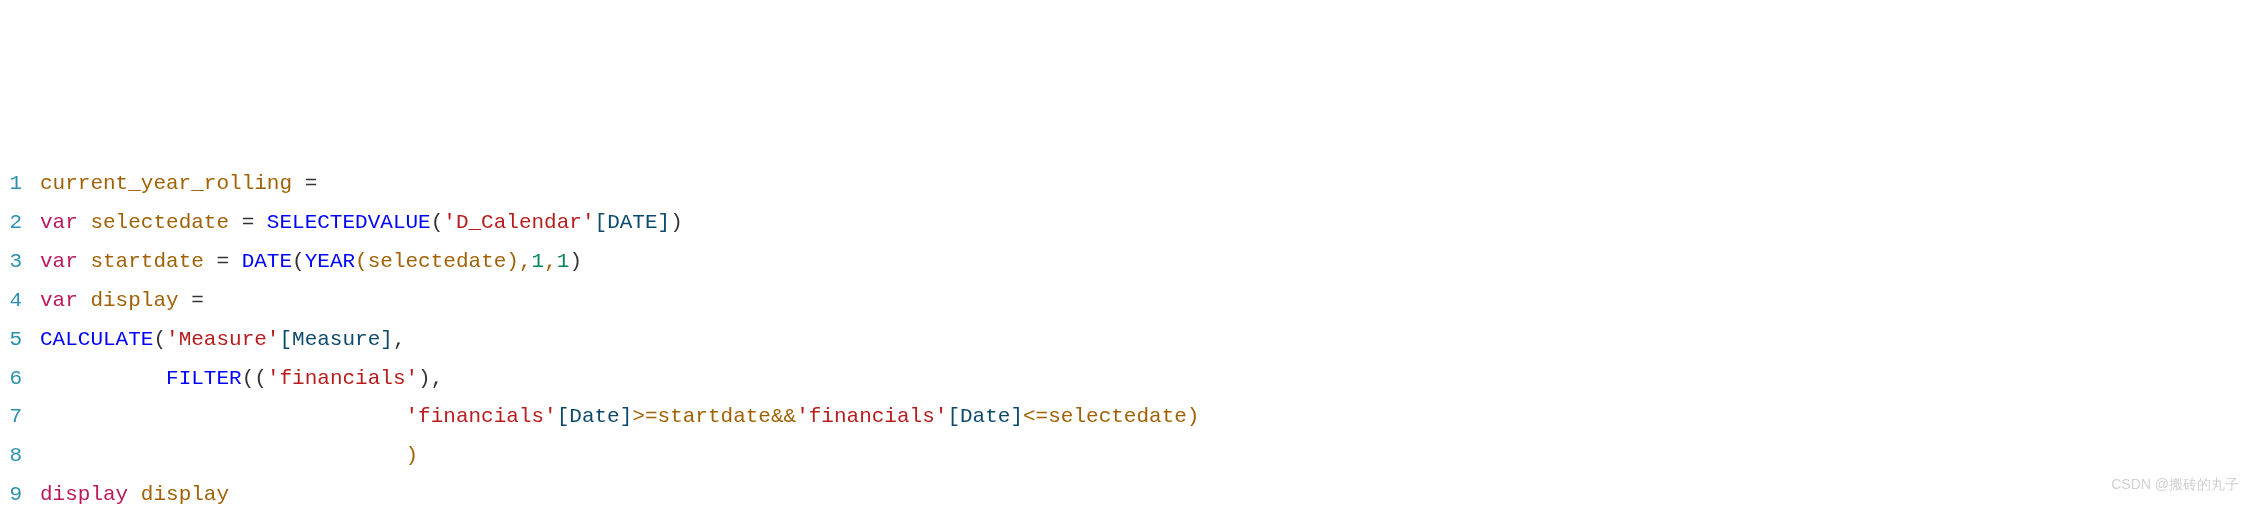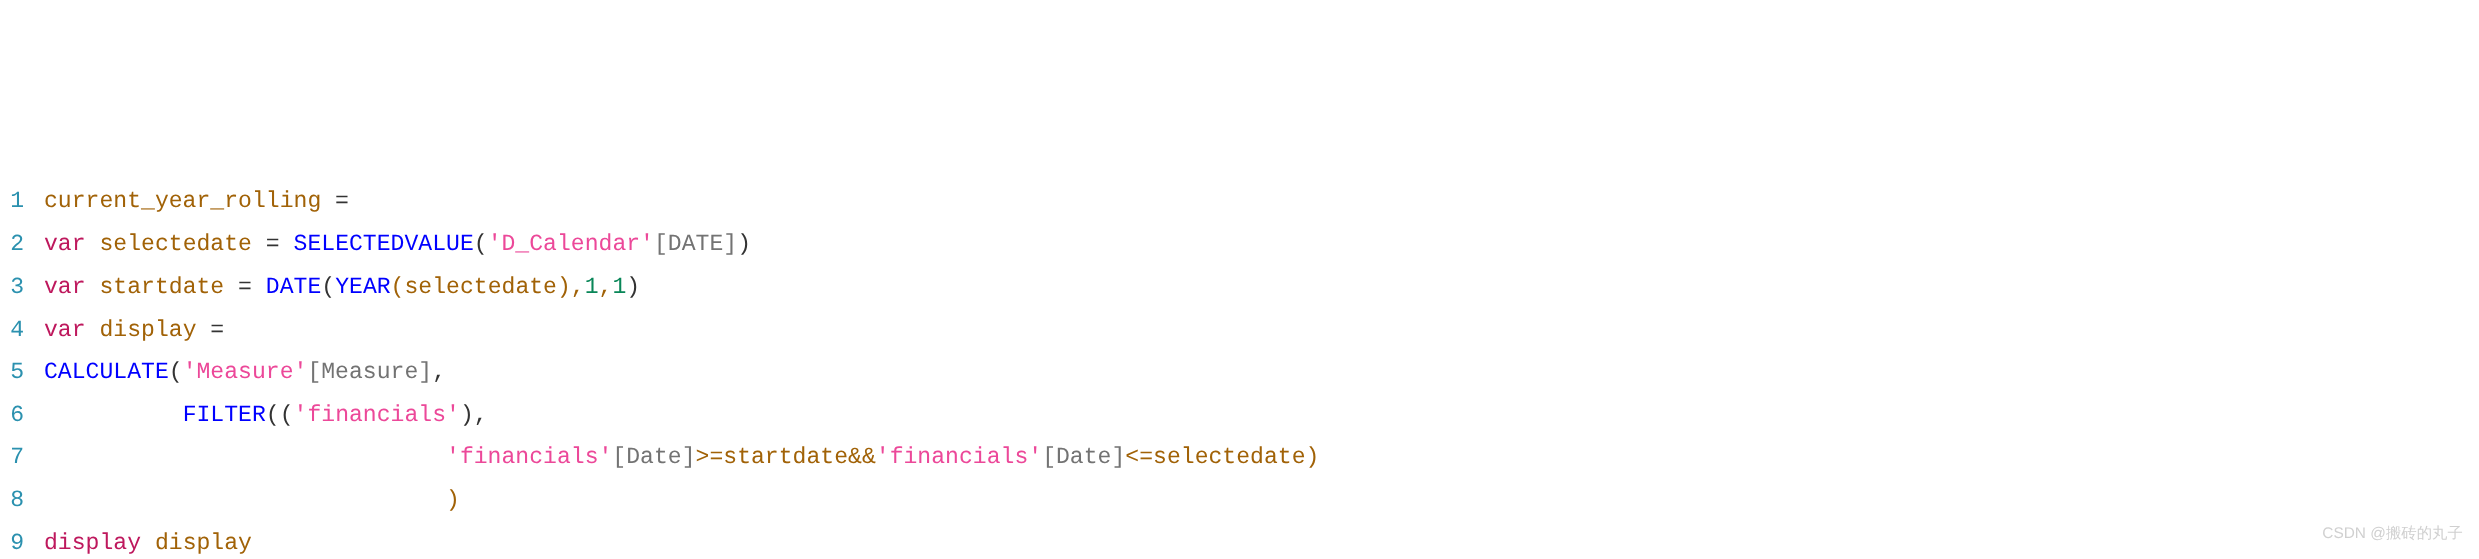--- a/index.html
+++ b/index.html
@@ -36,33 +36,33 @@
       flex: 1;
     }
     .keyword {
       color: #be185d;
     }
     .function {
       color: #0000ff;
       margin-top: 48px;
     }
     .string {
-      color: #ec4899;
+      color: #b91c1c;
     }
     .number {
       color: #098658;
     }
     .operator {
       color: #333333;
     }
     .identifier {
       color: #a16207;
     }
     .measure-text {
-      color: #737373;
+      color: #0c4a6e;
     }
     .watermark {
       position: fixed;
       bottom: 10px;
       right: 15px;
       color: #d0d0d0;
       font-size: 14px;
       font-family: sans-serif;
     }
   </style>

